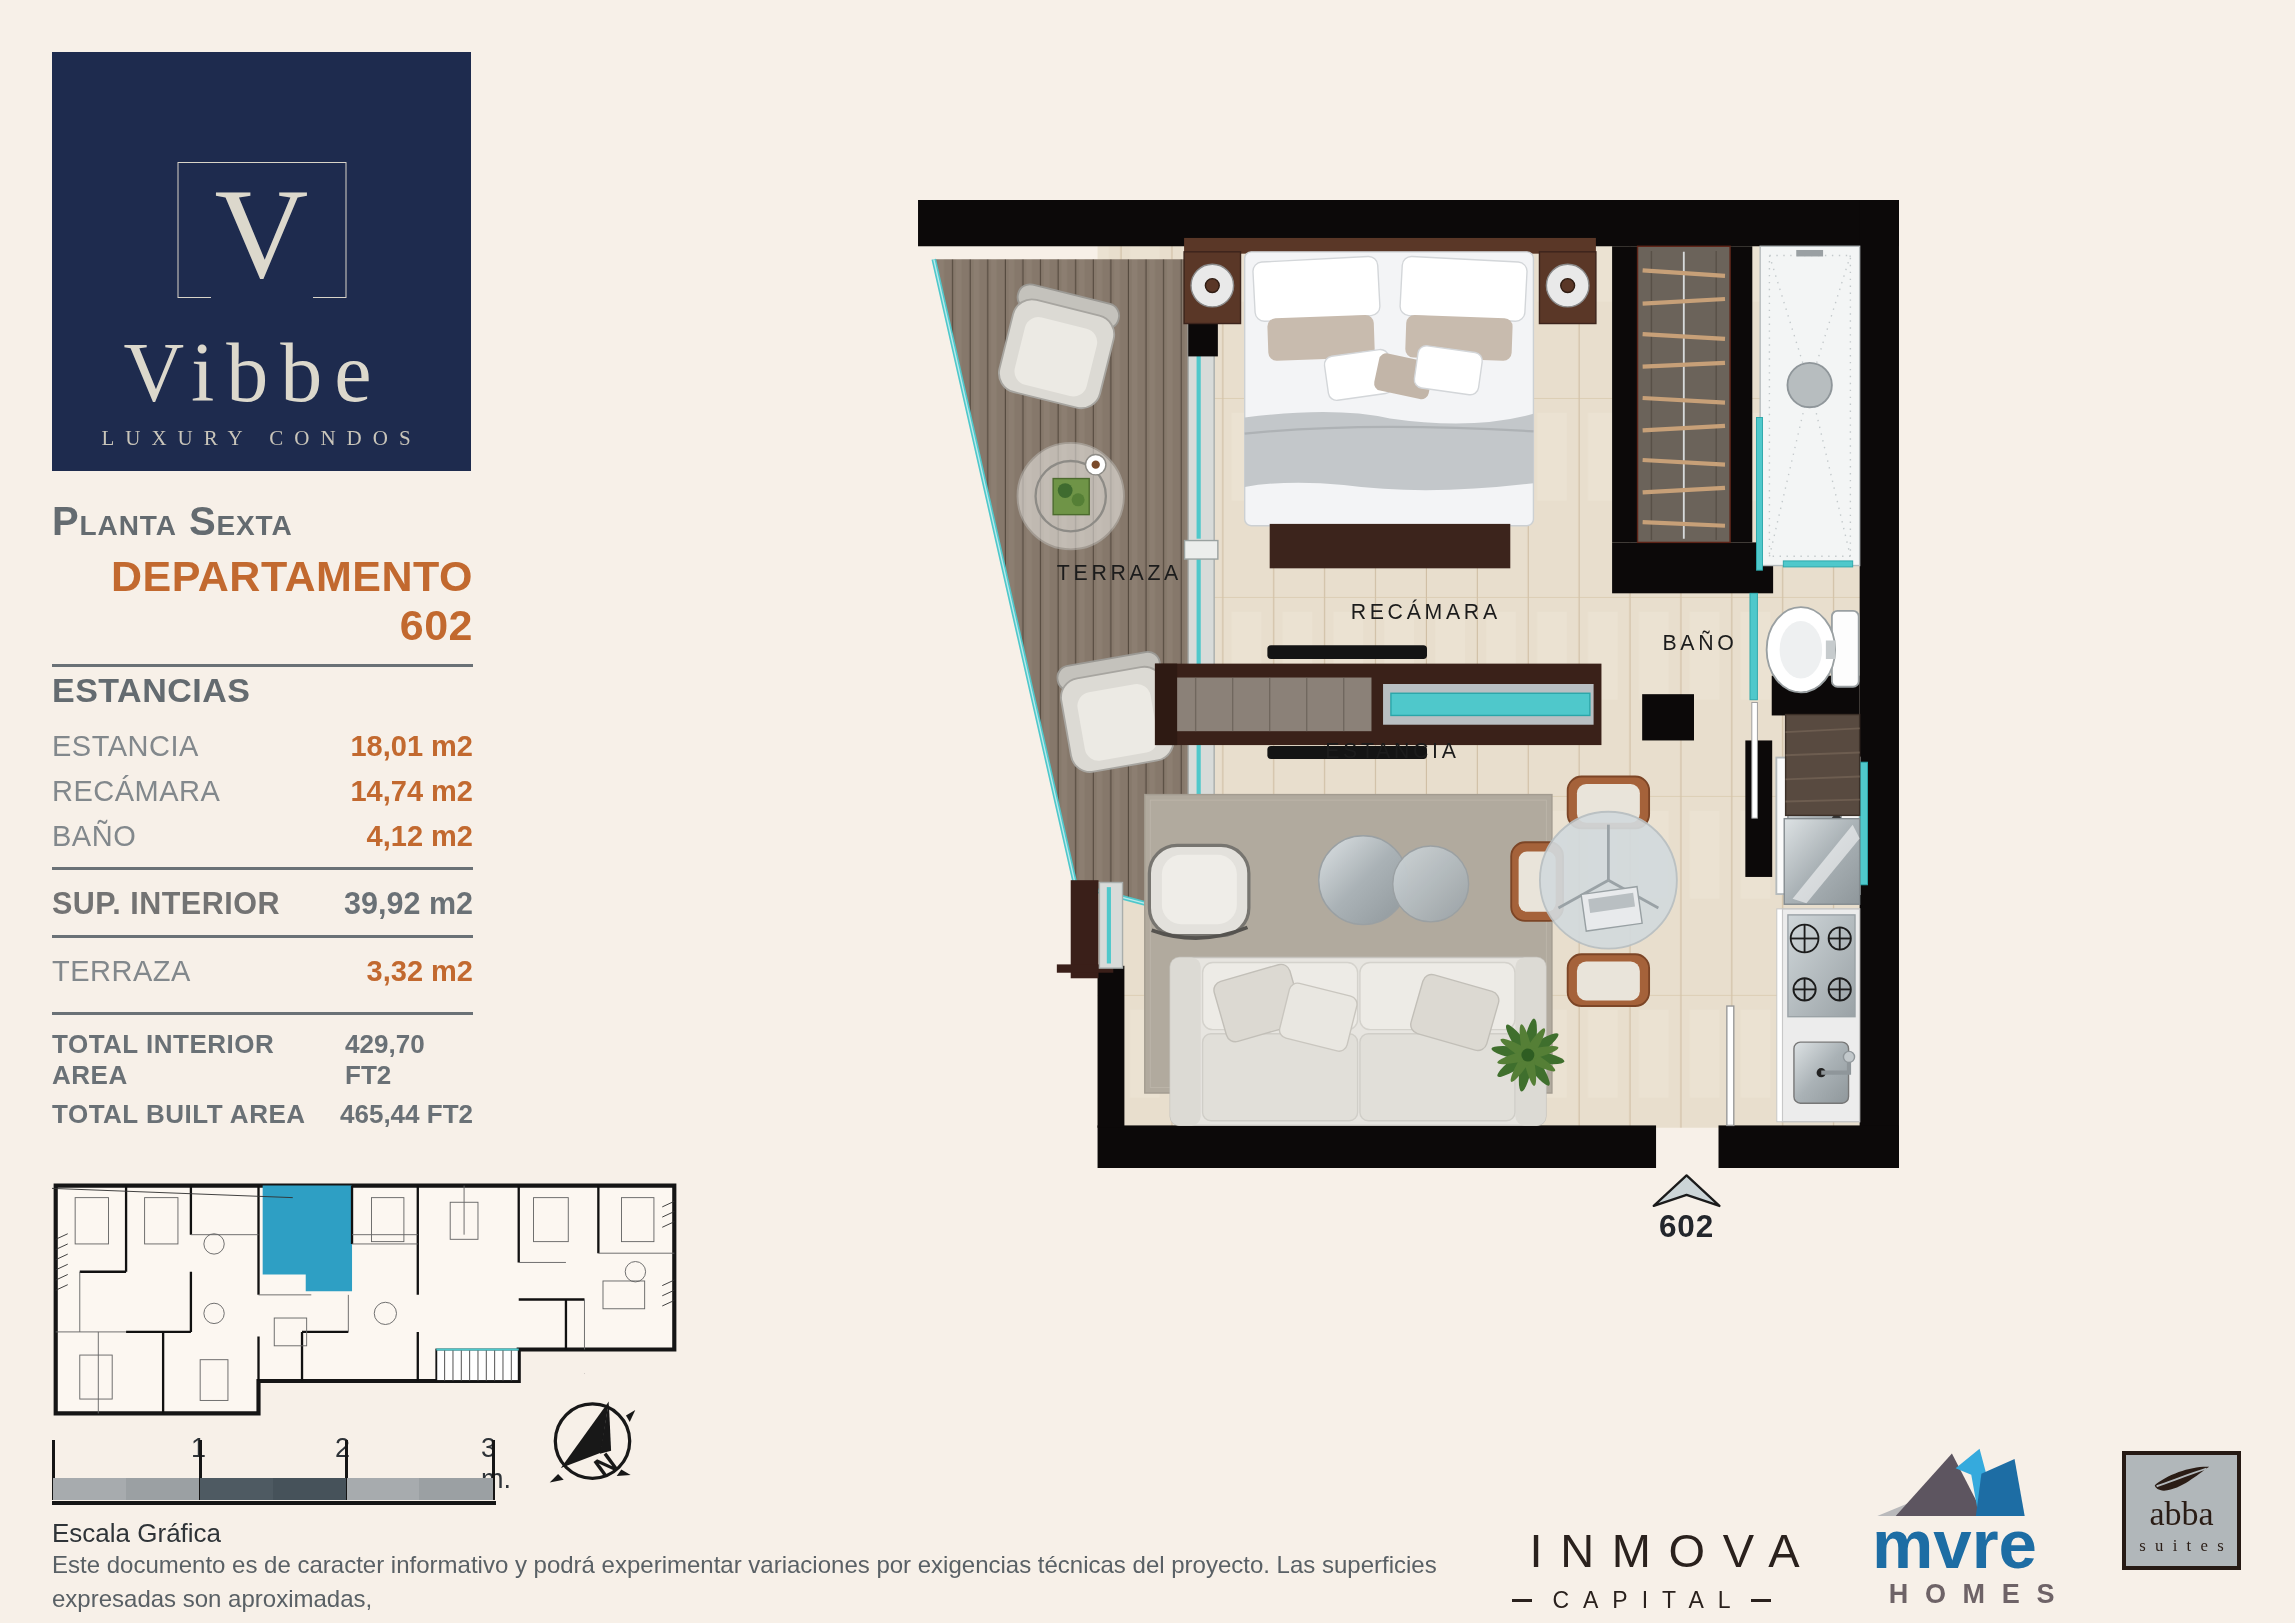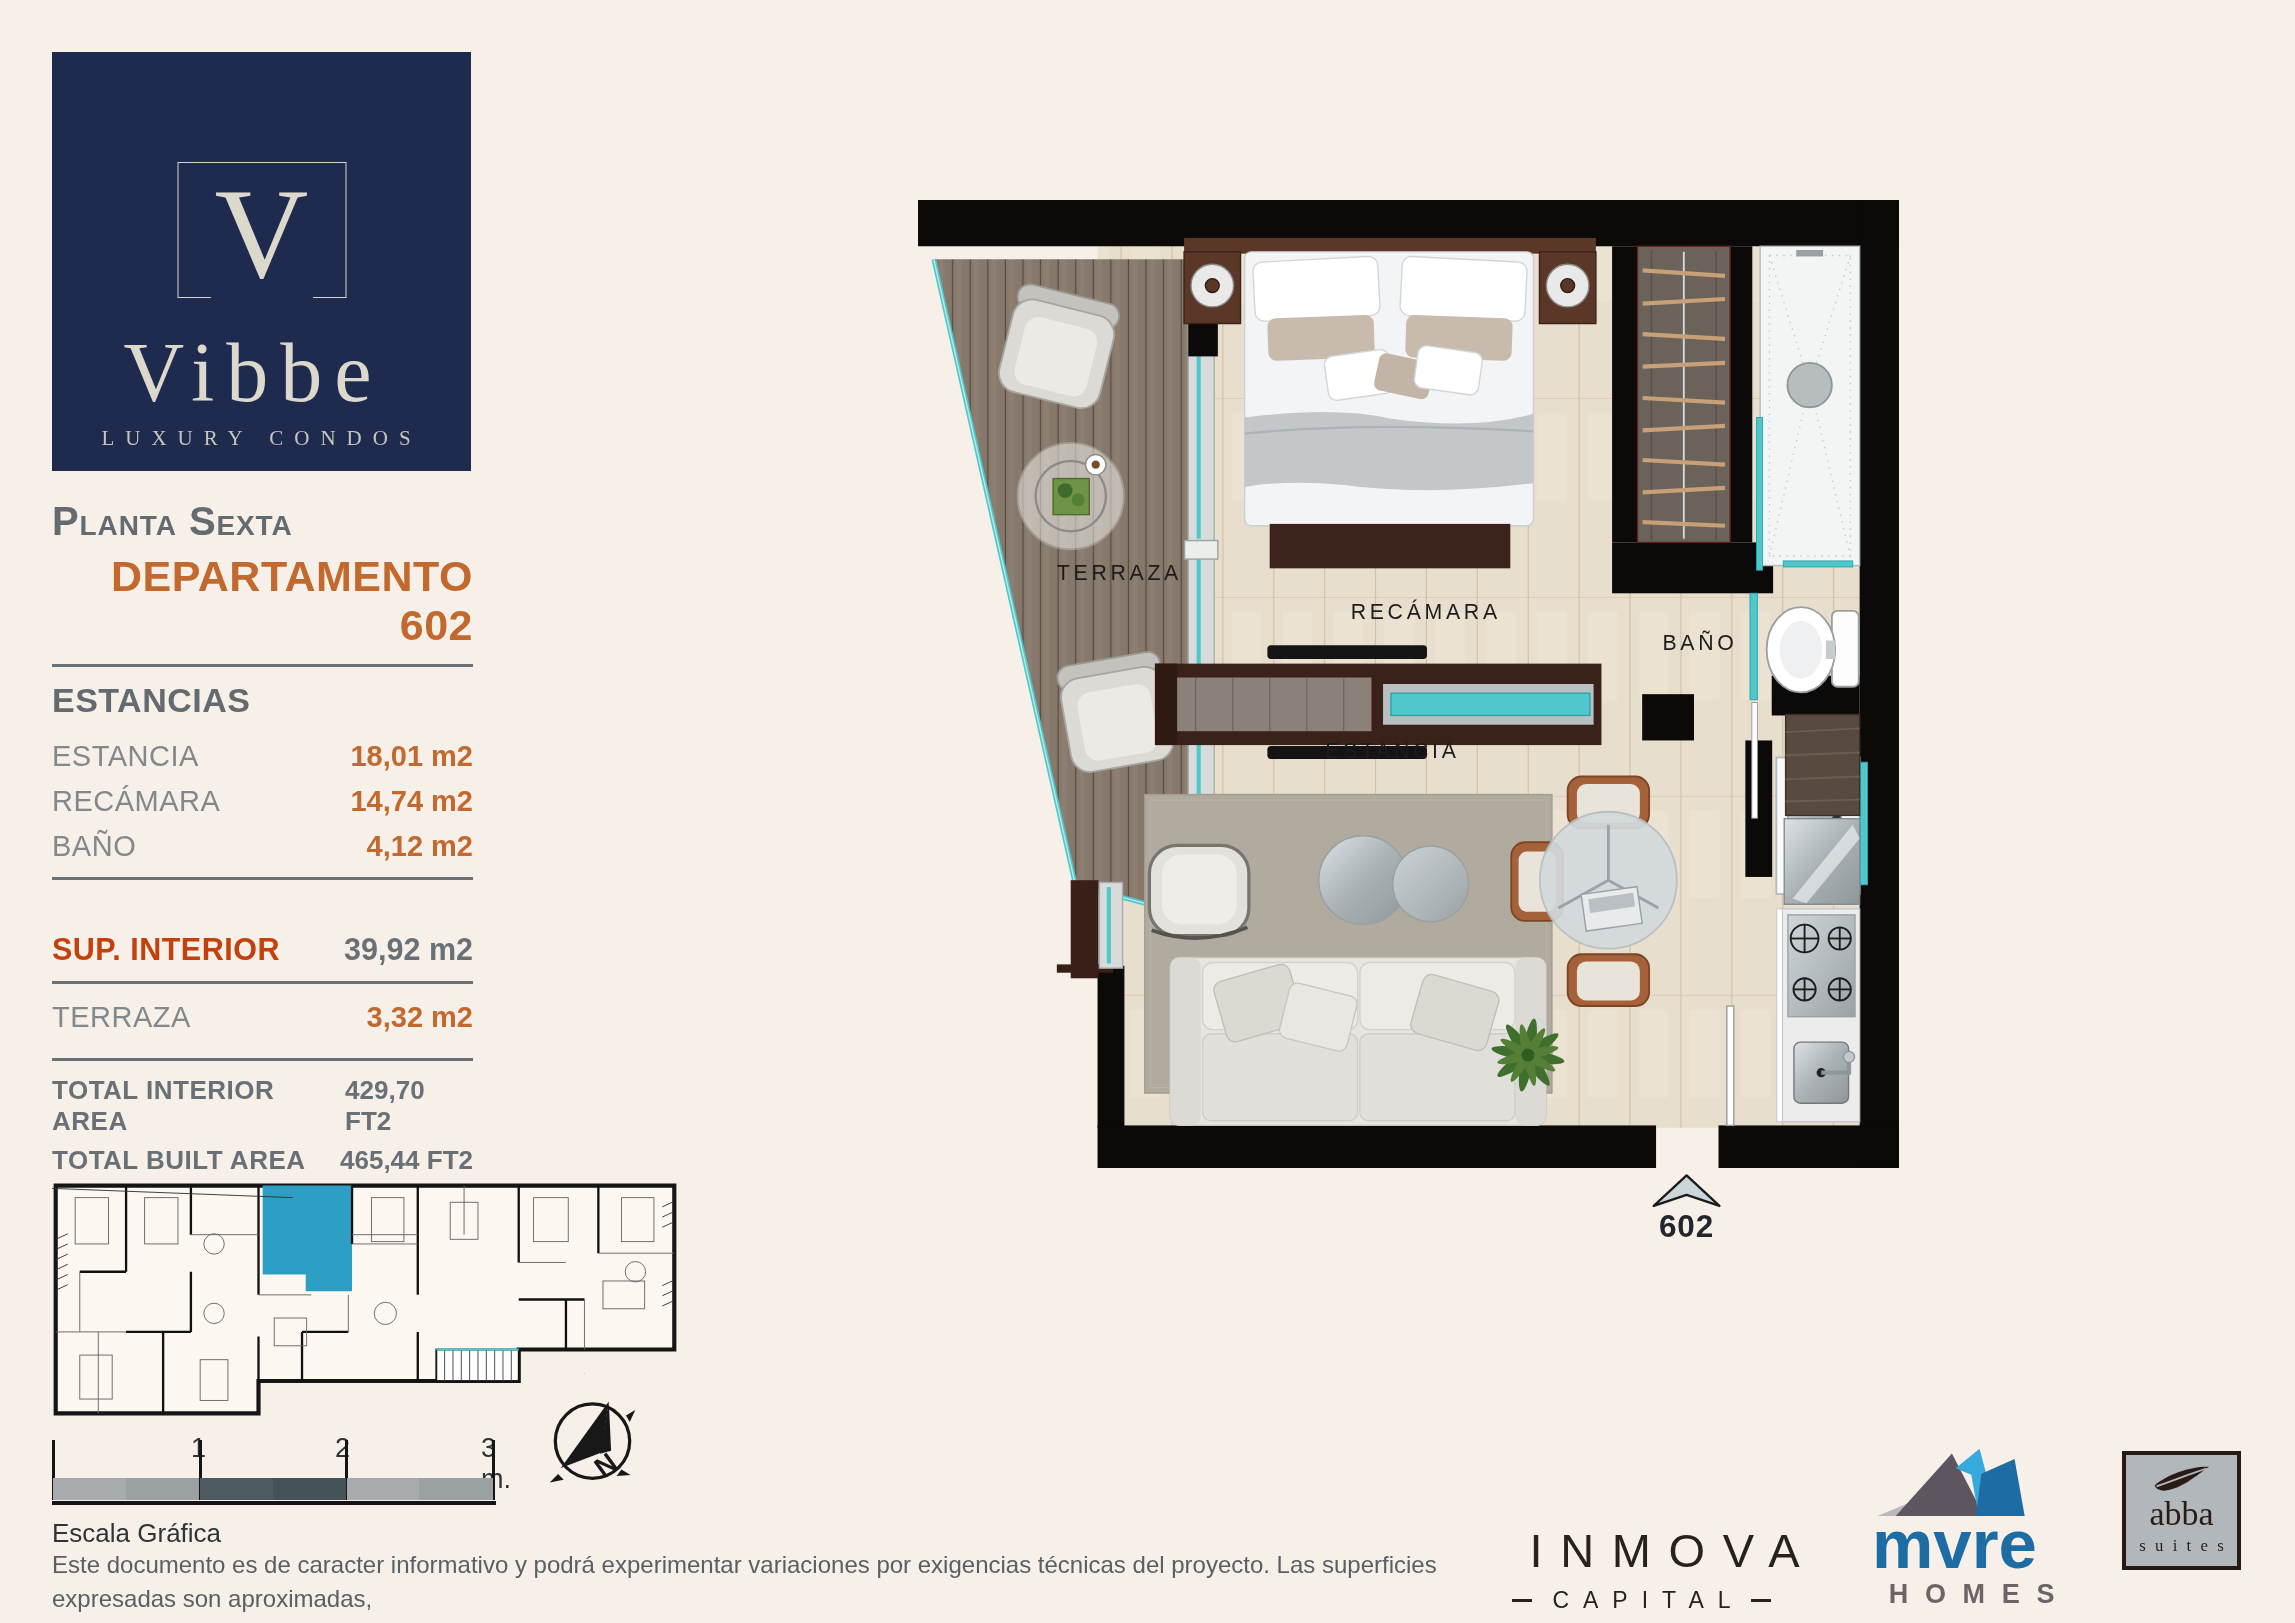--- a/index.html
+++ b/index.html
@@ -16,30 +16,30 @@
              font-family:"Liberation Serif",serif;font-size:84px;letter-spacing:12px;color:#dcd8cc;}
   .logo-tag{position:absolute;left:0;right:0;top:374px;text-align:center;
             font-size:21px;letter-spacing:11px;color:#c9c5ba;font-family:"Liberation Serif",serif;}
   
   .sidebar{position:absolute;left:52px;top:499px;width:421px;}
   .s-floor{font-size:40px;font-weight:bold;color:#646b70;font-variant:small-caps;letter-spacing:0.9px;}
   .s-dept{font-size:43px;font-weight:bold;color:#c2692f;text-align:right;margin-top:8.3px;letter-spacing:0.5px;}
   .s-total-label{font-size:34px;font-weight:bold;color:#646b70;margin-top:19.4px;letter-spacing:0.5px;}
   .s-total-value{font-size:39px;font-weight:bold;color:#c2692f;text-align:right;margin-top:4.6px;}
   .s-hr{height:3.2px;background:#6a7176;margin-top:14px;}
-  .s-estancias{font-size:34px;font-weight:bold;color:#646b70;margin-top:14px;letter-spacing:0.5px;}
+  .s-estancias{font-size:34px;font-weight:bold;color:#646b70;margin-top:4px;letter-spacing:0.5px;}
   .s-row{display:flex;justify-content:space-between;align-items:baseline;}
   .rooms{margin-top:19.4px;}
   .rooms .s-row{margin-top:12px;font-size:29px;}
   .rooms .s-row:first-child{margin-top:0;}
   .lbl{color:#82888c;letter-spacing:0.5px;}
   .val-o{color:#c2692f;font-weight:bold;}
   .val-g{color:#6a7176;font-weight:bold;}
   .sup-row{margin-top:15.7px;font-size:30.5px;}
-  .sup-row .lbl{color:#c2410c;font-weight:bold;margin-top:36px;}
+  .sup-row .lbl{color:#737373;font-weight:bold;}
   .ter-row{margin-top:16.7px;font-size:29px;}
   .totals{margin-top:14px;}
   .totals .s-row{font-size:26px;margin-top:8.3px;}
   .totals .lbl{color:#6a7176;font-weight:bold;}
   
   .plan{position:absolute;left:918px;top:200px;}
   .plan text{font-family:"Liberation Sans",sans-serif;}
   .room-label{font-size:46px;letter-spacing:8px;fill:#1c1c1c;}
   .marker-label{font-size:68px;font-weight:bold;letter-spacing:2px;fill:#23262c;}
   

